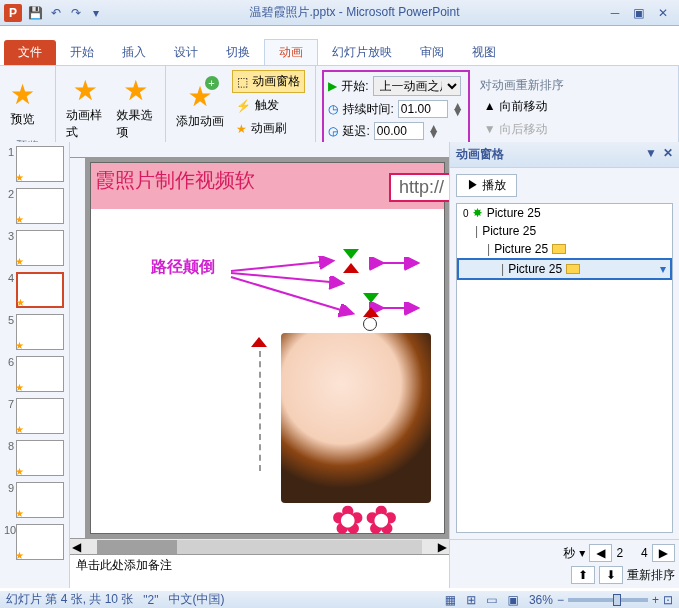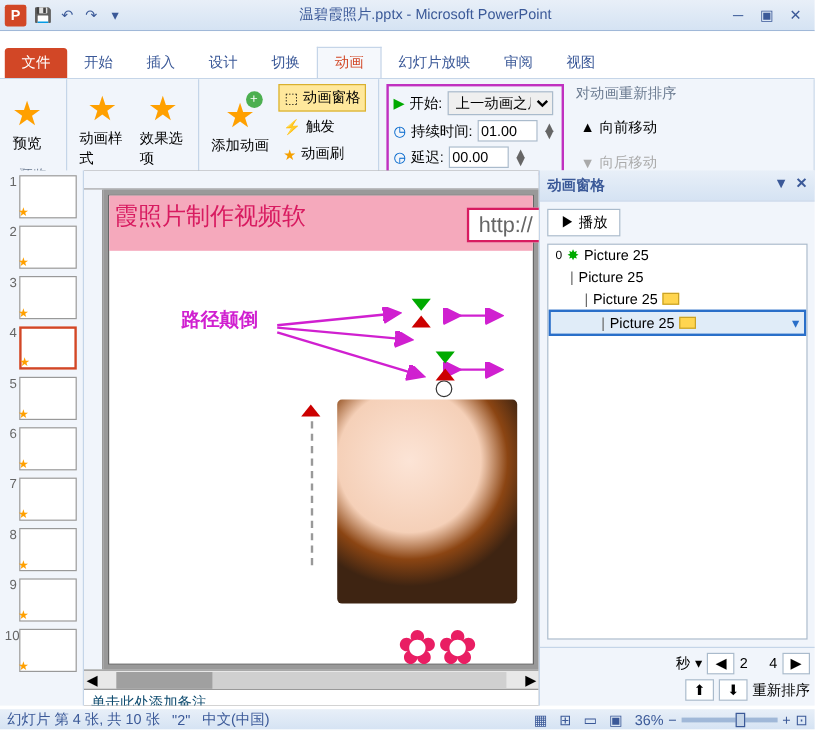--- a/index.html
+++ b/index.html
@@ -41,21 +41,21 @@
 .slide-banner{position:absolute;top:0;left:0;right:0;height:46px;background:#f5a9bc;padding:4px}
 .slide-banner .t1{color:#d81b60;font-size:20px;font-weight:normal}
 .url-box{position:absolute;top:10px;right:-10px;background:#fff;border:2px solid #d81b60;padding:2px 8px;font-size:18px;color:#666}
 .annot{position:absolute;color:#d020d0;font-size:16px;font-weight:bold}
 .marker{position:absolute;width:0;height:0}
 .marker.green{border-left:8px solid transparent;border-right:8px solid transparent;border-top:10px solid #0a0}
 .marker.red{border-left:8px solid transparent;border-right:8px solid transparent;border-bottom:10px solid #c00}
 .dashed-line{position:absolute;border-left:2px dashed #999}
 .photo{position:absolute;background:radial-gradient(circle at 40% 30%,#fce4d6,#f5d0b8 40%,#8b4513 55%,#3e2412 70%);border-radius:4px}
 .flower{position:absolute;font-size:40px;color:#e91e63}
-.notes{height:14px;background:#fff;border-top:1px solid #999;padding:2px 6px;color:#0c4a6e}
+.notes{height:34px;background:#fff;border-top:1px solid #999;padding:2px 6px;color:#000000}
 .scroll-h{height:16px;background:#e8e8e8;border-top:1px solid #999;display:flex;align-items:center}
 .scroll-h .track{flex:1;height:14px;background:#d0d0d0;margin:0 14px;position:relative}
 .scroll-h .thumb-bar{position:absolute;height:100%;background:#a0a0a0;left:0;width:80px}
 .anim-pane{width:230px;background:#f1f5fb;border-left:1px solid #c5d5e8;display:flex;flex-direction:column}
 .pane-title{background:linear-gradient(#e8eff8,#d5e3f3);padding:4px 6px;font-weight:bold;color:#3b5998;display:flex;justify-content:space-between;border-bottom:1px solid #c5d5e8}
 .pane-body{flex:1;padding:6px;display:flex;flex-direction:column}
 .play-btn{border:1px solid #abc;background:#fff;padding:2px 10px;cursor:pointer;align-self:flex-start;margin-bottom:6px}
 .anim-list{border:1px solid #abc;background:#fff;flex:1;overflow:auto}
 .anim-item{display:flex;align-items:center;gap:4px;padding:2px 4px;font-size:11px}
 .anim-item.sel{border:2px solid #2a6fc9;background:#e0ecf8}
@@ -163,21 +163,21 @@
         <div class="trow">
             <span style="color:#06c">◶</span>
             <span>延迟:</span>
             <input style="width: 50px;" value="00.00">
             <div class="spin">
               <span>▲</span>
               <span>▼</span>
             </div>
           </div>
       </div>
-      <div style="display:flex;flex-direction:column;gap:2px;padding-left:6px;justify-content:space-between">
+      <div style="display:flex;flex-direction:column;gap:2px;padding-left:6px;justify-content:center">
         <div style="color:#6a7a90">对动画重新排序</div>
         <div class="rbtn-small">
             <span>▲</span>
             <span>向前移动</span>
           </div>
         <div class="rbtn-small" style="color:#aaa">
             <span>▼</span>
             <span>向后移动</span>
           </div>
       </div>

